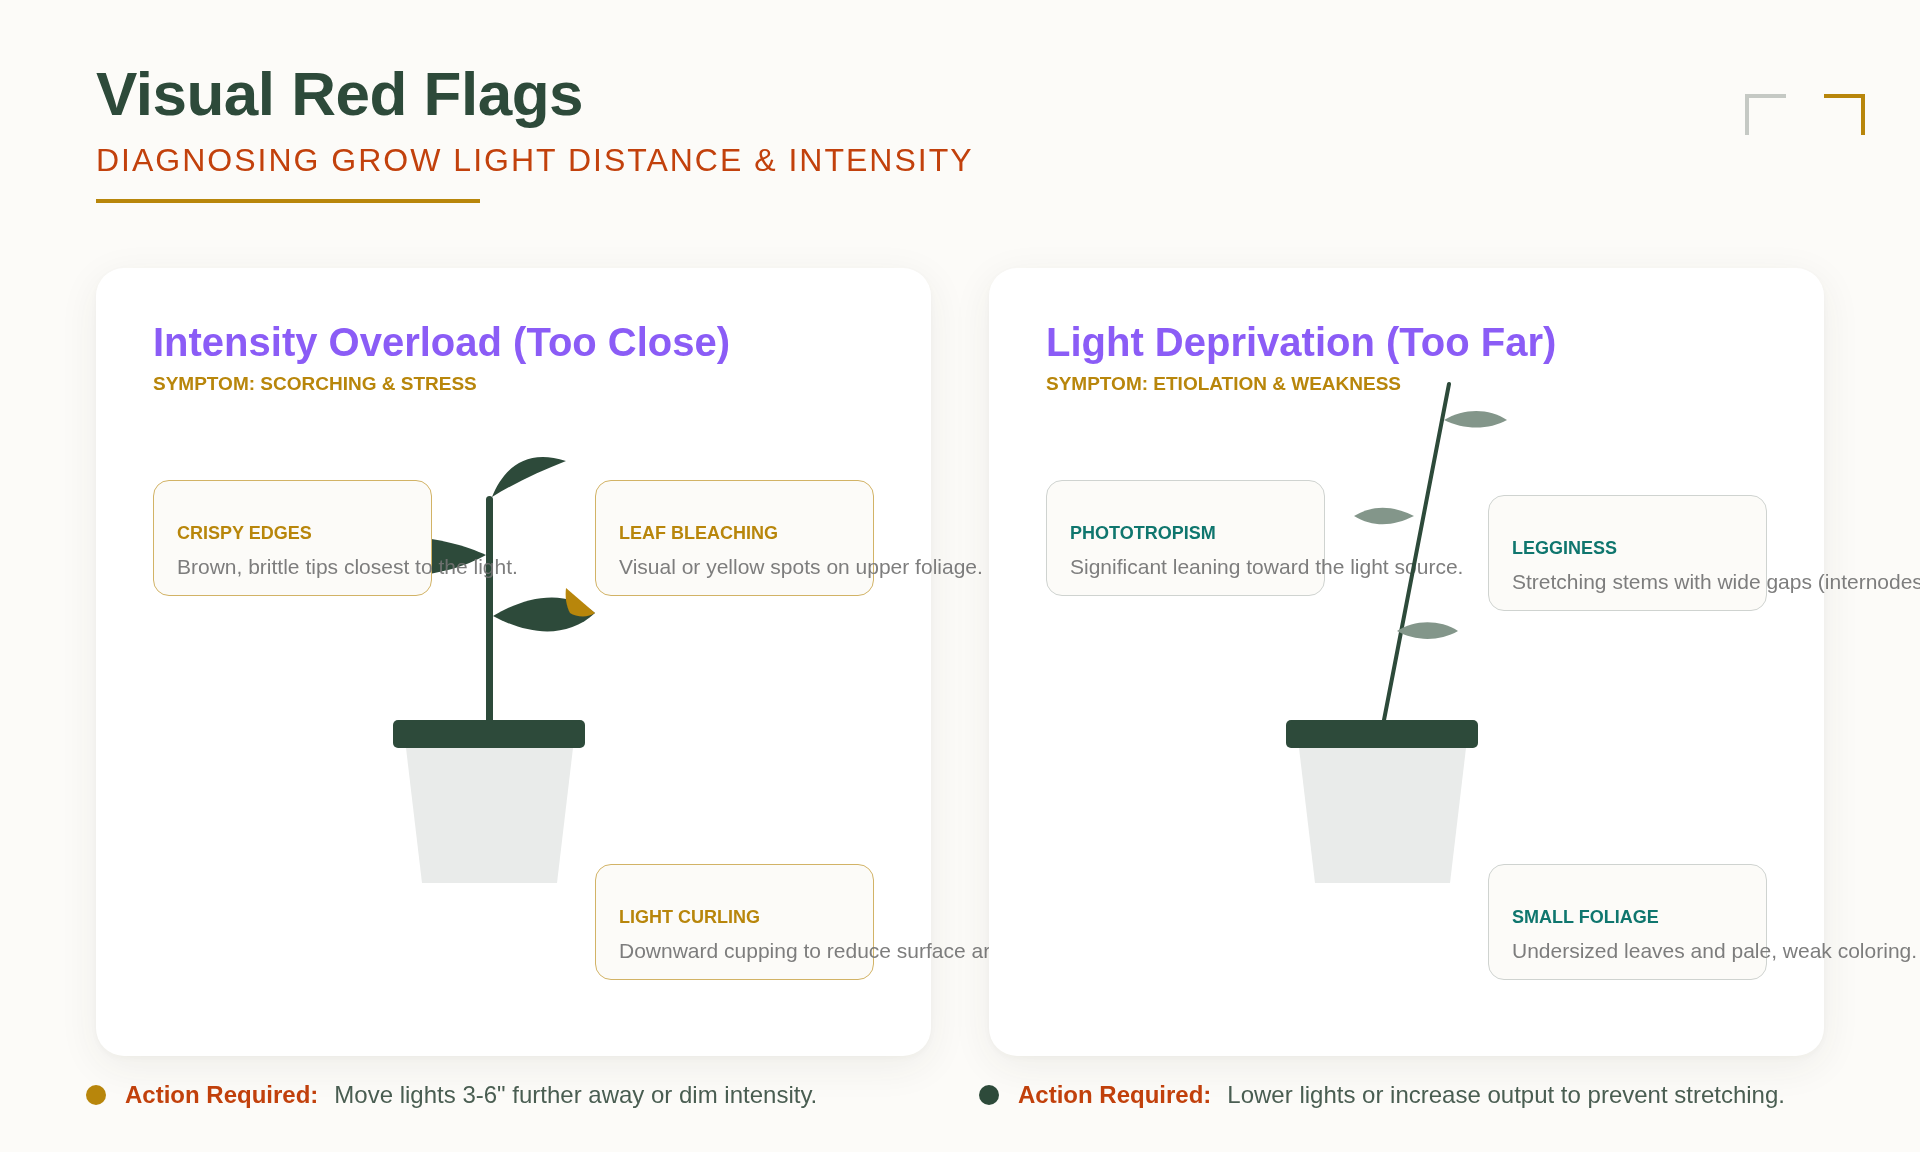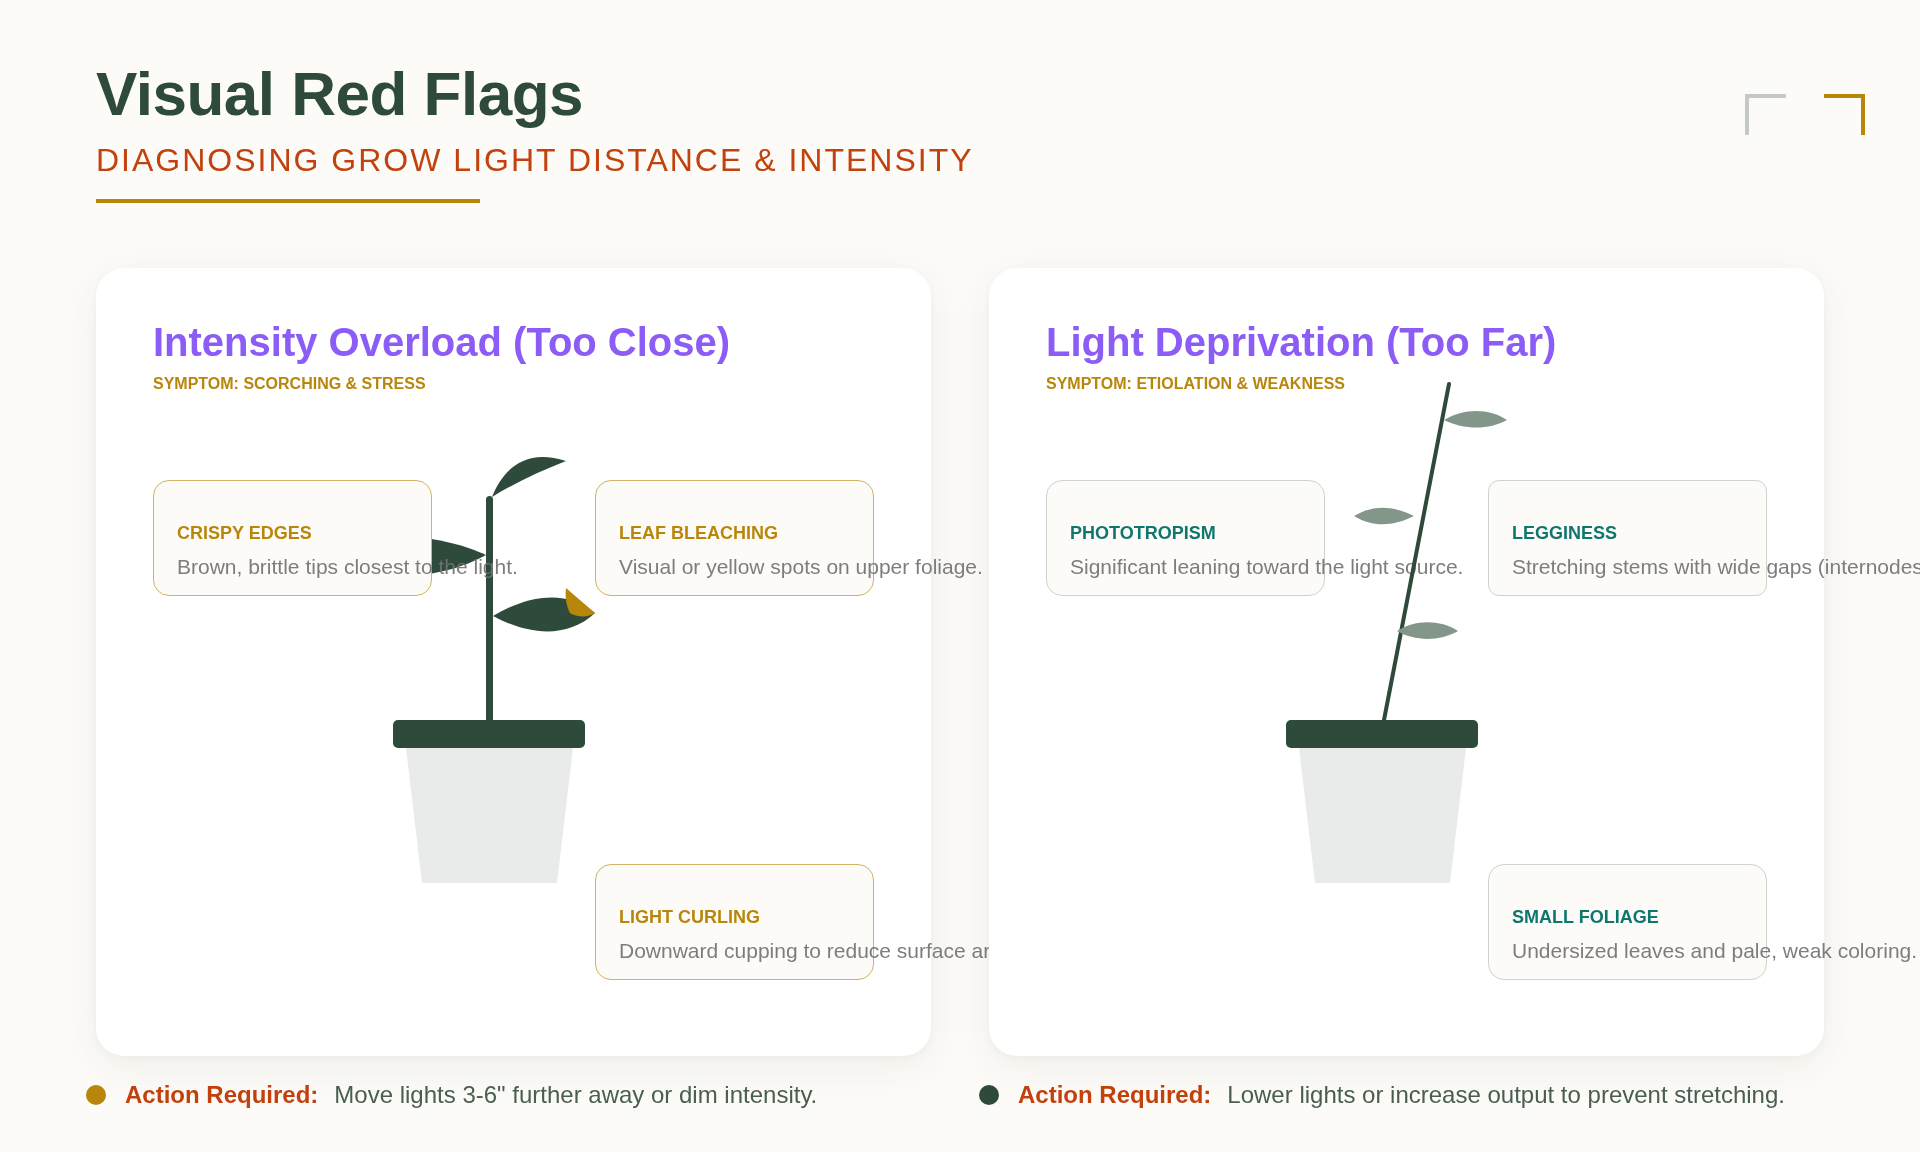--- a/index.html
+++ b/index.html
@@ -30,21 +30,21 @@
     box-shadow: 0 10px 40px rgba(60, 60, 40, 0.07), 0 2px 6px rgba(60,60,40,0.03);
   }
   .card-1 { left: 96px; z-index: 1; }
   .card-2 { left: 989px; z-index: 2; }
   .card-title {
     position: absolute; left: 57px; top: 50px;
     font-size: 40px; font-weight: 700; color: #8b5cf6; line-height: 48px; white-space: nowrap;
   }
   .card-symptom {
     position: absolute; left: 57px; top: 102px;
-    font-size: 16px; font-weight: 700; color: #b8860b; line-height: 28px; white-space: nowrap; z-index: 1;
+    font-size: 19px; font-weight: 700; color: #b8860b; line-height: 28px; white-space: nowrap; z-index: 1;
   }
   .plant { position: absolute; left: 0; top: 0; width: 835px; height: 788px; pointer-events: none; }
 
   .callout {
     position: absolute; width: 279px; height: 116px;
     background: #fcfbf8; border-radius: 16px; border: 1.5px solid #d2b366;
     padding: 41px 0 0 23px; z-index: 3;
   }
   .callout.neutral { border-color: #cfd3d0; }
   .callout-title {
@@ -122,21 +122,21 @@
     <path d="M455,152 C475,140 500,140 518,152 C500,162 475,162 455,152 Z" fill="#83968a"></path>
     <path d="M365,248 C385,236 405,238 425,248 C405,258 385,260 365,248 Z" fill="#83968a"></path>
     <path d="M408,363 C425,352 450,351 469,363 C450,374 425,373 408,363 Z" fill="#83968a"></path>
     <rect x="297" y="452" width="192" height="28" rx="5" fill="#2d4a3a"></rect>
   </svg>
 
   <div class="callout neutral" style="left:57px; top:212px; z-index:1;">
     <div class="callout-title">PHOTOTROPISM</div>
     <div class="callout-desc">Significant leaning toward the light source.</div>
   </div>
-  <div class="callout neutral" style="left:499px; top:212px;border-radius:11px;">
+  <div class="callout neutral" style="left:499px; top:227px;">
     <div class="callout-title">LEGGINESS</div>
     <div class="callout-desc">Stretching stems with wide gaps (internodes).</div>
   </div>
   <div class="callout neutral" style="left:499px; top:596px;">
     <div class="callout-title">SMALL FOLIAGE</div>
     <div class="callout-desc">Undersized leaves and pale, weak coloring.</div>
   </div>
 </section>
 
 <div class="action action-1">

